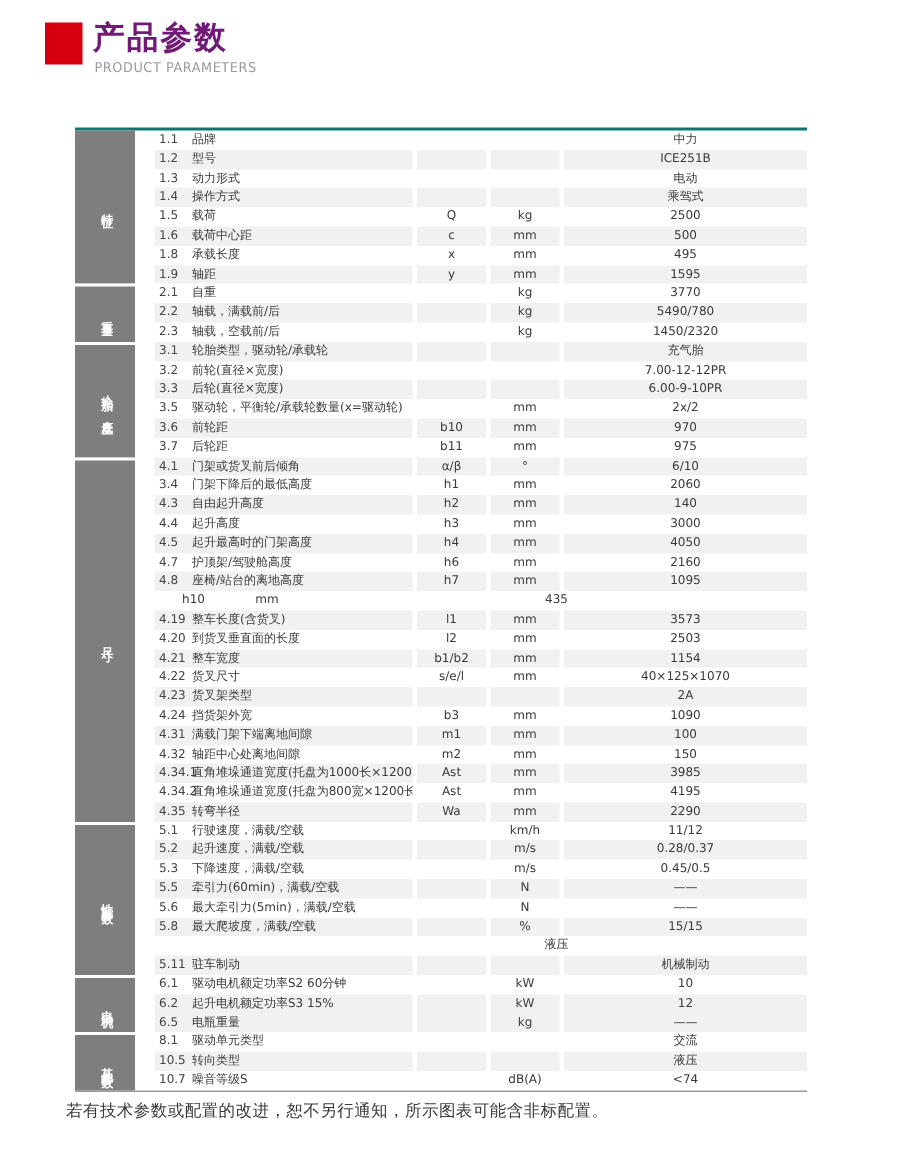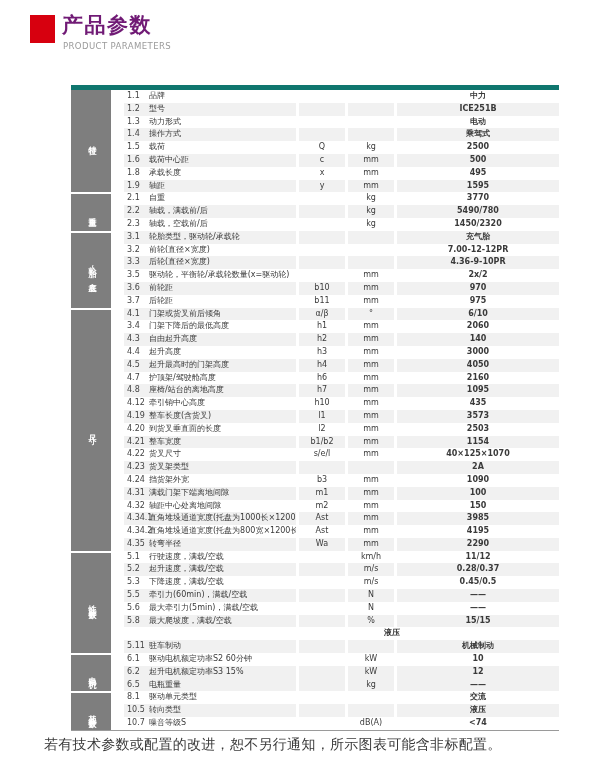--- a/index.html
+++ b/index.html
@@ -21,22 +21,22 @@
     font-size: 21px; font-weight: bold; color: #701a75;
     letter-spacing: 1.5px;
   }
   .subtitle {
     position: absolute; left: 63px; top: 41px;
     font-size: 9px; color: #9a9a9a; letter-spacing: 0.4px;
     transform: scaleX(0.95); transform-origin: left center;
     white-space: nowrap;
   }
   .spec-table {
-    margin-left: 71px; width: 488px;
-    border-top: 5px solid #0f766e;
+    margin-left: 50px; width: 488px;
+    border-top: 2px solid #0f766e;
     border-bottom: 1px solid #9a9a9a;
   }
   .section { display: flex; }
   .side {
     width: 40px; margin-right: 13px;
     background: #7e7e7e; color: #fff;
     display: flex; align-items: center; justify-content: center;
     writing-mode: vertical-rl; text-orientation: upright;
     font-size: 8px; letter-spacing: 2px; font-weight: bold;
   }
@@ -45,25 +45,25 @@
   .row {
     display: flex; height: 12.8px;
     font-size: 8px; color: #3a3a3a; line-height: 12.8px;
     white-space: nowrap;
   }
   .cell { height: 100%; display: flex; align-items: center; overflow: hidden; }
   .c-name { width: 172px; }
   .c-name .no { width: 25px; padding-left: 3px; flex-shrink: 0; color: #444; }
   .c-sym  { width: 46px; margin-left: 3px; justify-content: center; }
   .c-unit { width: 46px; margin-left: 3px; justify-content: center; }
-  .c-val  { flex: 1;     margin-left: 3px; justify-content: center; font-weight: bold; }
+  .c-val  { flex: 1;     margin-left: 3px; justify-content: center; }
   .row.alt .cell { background: #f1f1f1; }
   .footer {
     margin: 5px 0 0 44px;
-    font-size: 14px; color: #3a3a3a; letter-spacing: 0.3px;
+    font-size: 11px; color: #3a3a3a; letter-spacing: 0.3px;
   }
 </style>
 </head>
 <body>
 
 <div class="header">
   <div class="red-block"></div>
   <div class="title">产品参数</div>
   <div class="subtitle">PRODUCT PARAMETERS</div>
 </div>
@@ -199,21 +199,21 @@
           <div class="cell c-unit"></div>
           <div class="cell c-val">7.00-12-12PR</div>
         </div>
         <div class="row alt">
           <div class="cell c-name">
             <div class="no">3.3</div>
             <div class="nm">后轮(直径×宽度)</div>
           </div>
           <div class="cell c-sym"></div>
           <div class="cell c-unit"></div>
-          <div class="cell c-val">4.36-9-10PR</div>
+          <div class="cell c-val">6.00-9-10PR</div>
         </div>
         <div class="row">
           <div class="cell c-name">
             <div class="no">3.5</div>
             <div class="nm">驱动轮，平衡轮/承载轮数量(x=驱动轮)</div>
           </div>
           <div class="cell c-sym"></div>
           <div class="cell c-unit">mm</div>
           <div class="cell c-val">2x/2</div>
         </div>
@@ -297,24 +297,20 @@
         <div class="row alt">
           <div class="cell c-name">
             <div class="no">4.8</div>
             <div class="nm">座椅/站台的离地高度</div>
           </div>
           <div class="cell c-sym">h7</div>
           <div class="cell c-unit">mm</div>
           <div class="cell c-val">1095</div>
         </div>
         <div class="row">
-          <div class="cell c-name">
-            <div class="no">4.12</div>
-            <div class="nm">牵引销中心高度</div>
-          </div>
           <div class="cell c-sym">h10</div>
           <div class="cell c-unit">mm</div>
           <div class="cell c-val">435</div>
         </div>
         <div class="row alt">
           <div class="cell c-name">
             <div class="no">4.19</div>
             <div class="nm">整车长度(含货叉)</div>
           </div>
           <div class="cell c-sym">l1</div>

